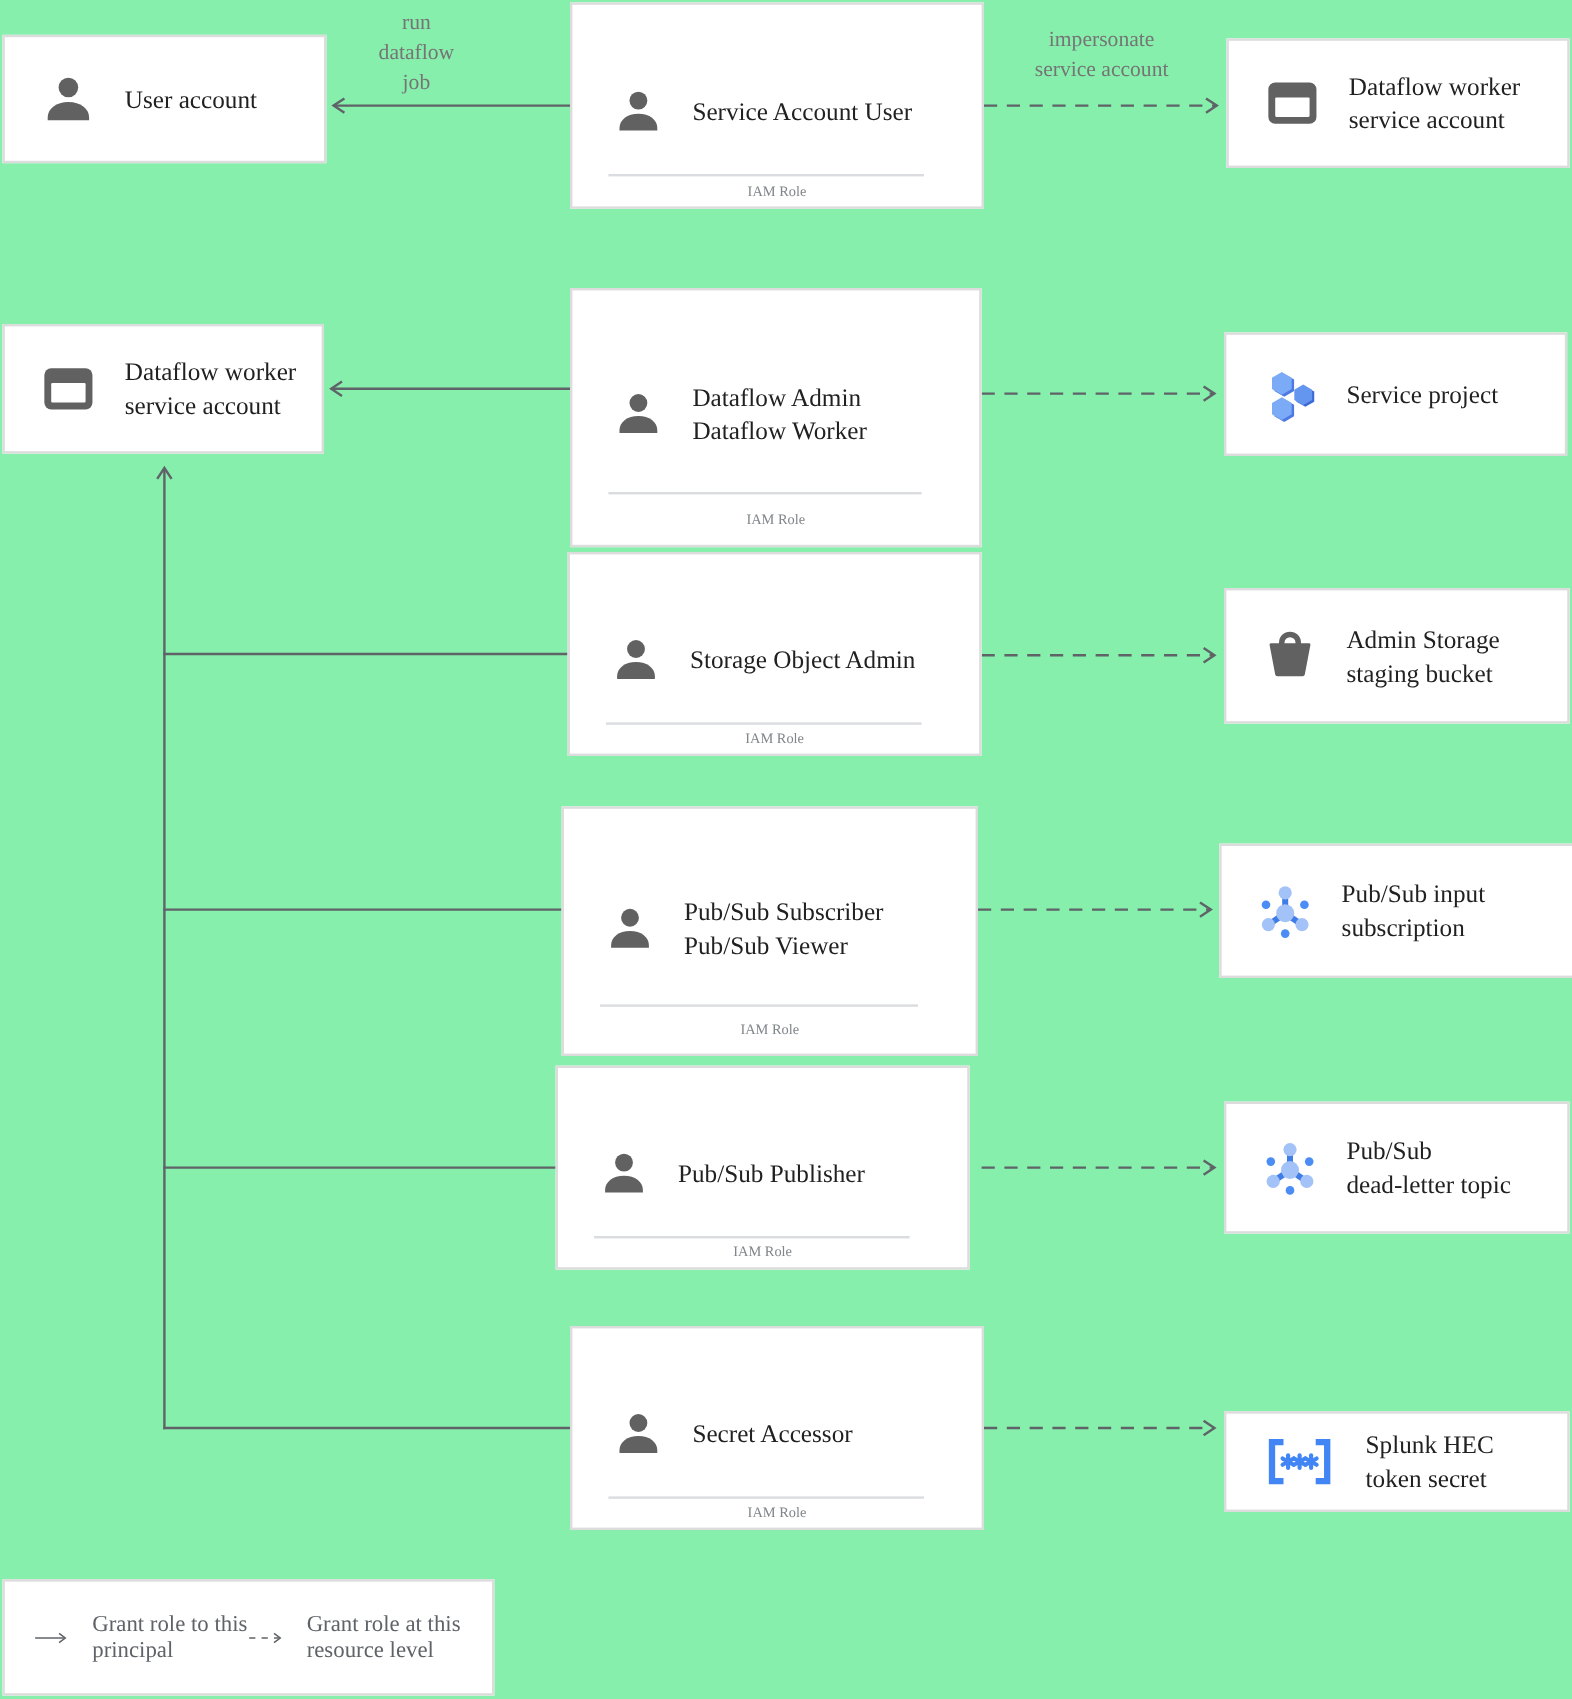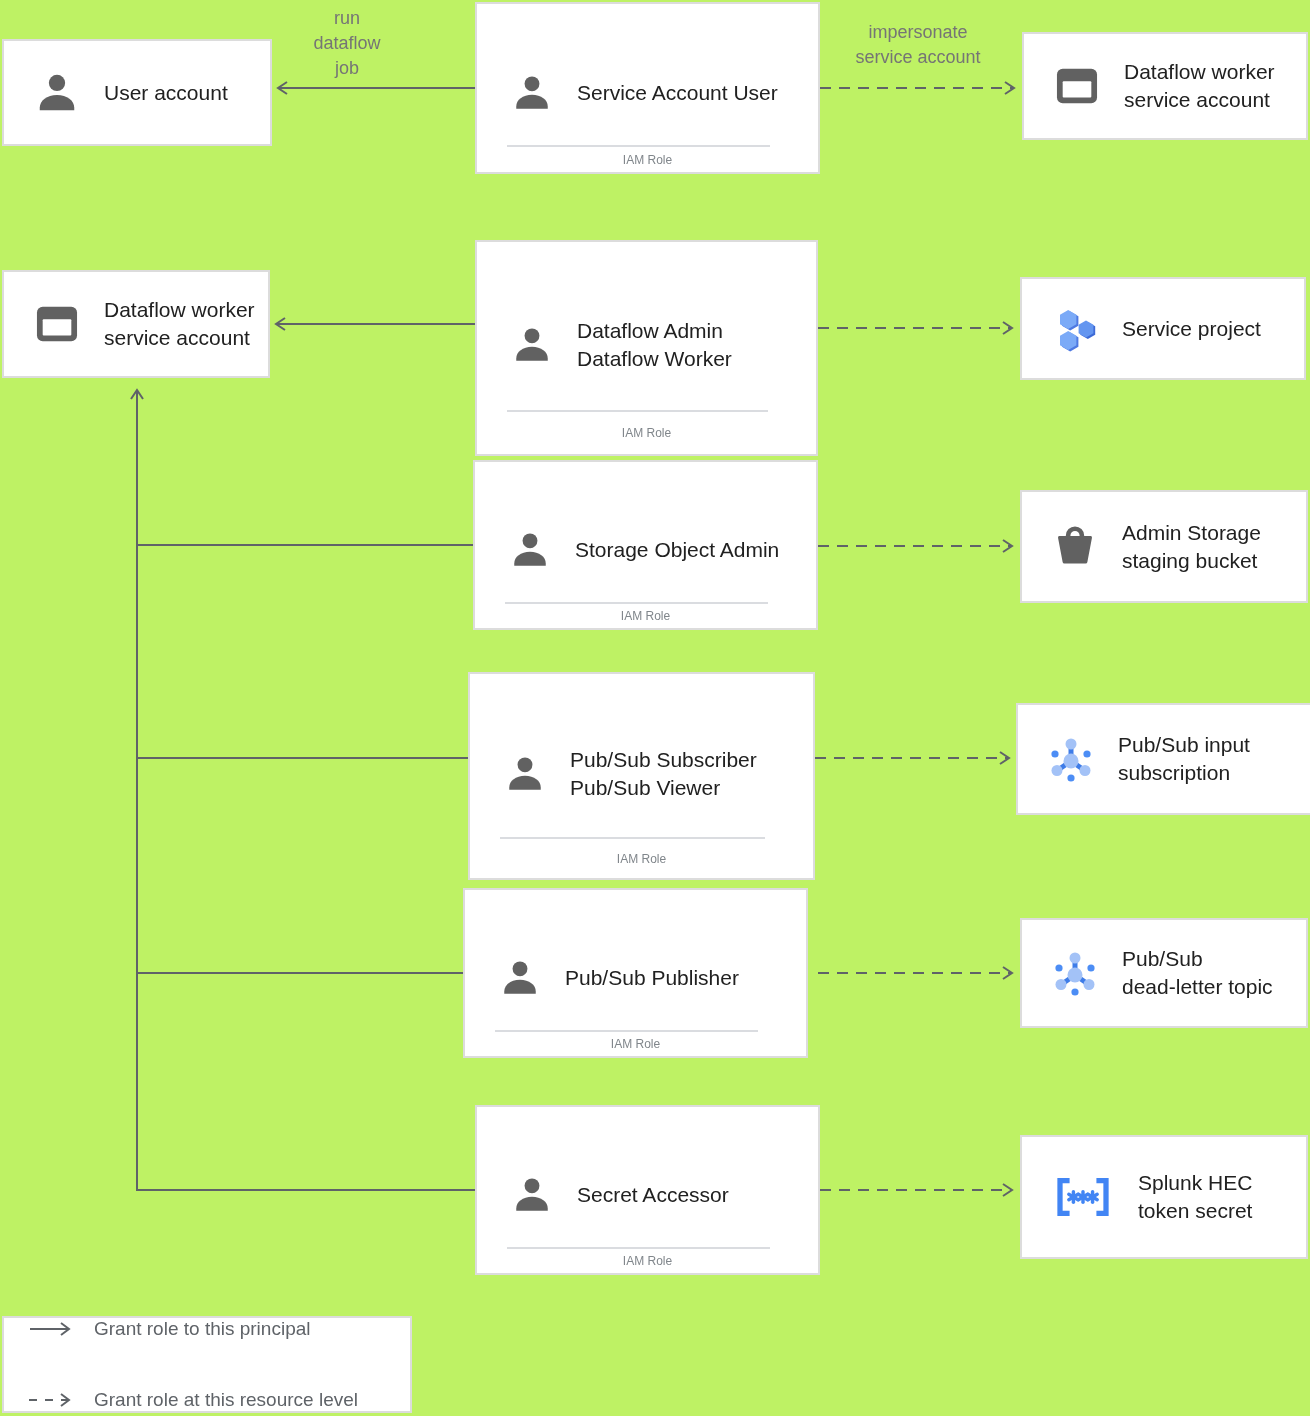--- a/index.html
+++ b/index.html
@@ -1,36 +1,36 @@
 <!DOCTYPE html>
 <html><head>
 <meta charset="utf-8">
 <style>
   html,body{margin:0;padding:0;background:#ffffff;}
   #canvas{
-    position:relative;width:1310px;height:1416px;background:#bef264;
-    font-family:Liberation Sans, sans-serif;color:#212121;overflow:hidden;
+    position:relative;width:1310px;height:1416px;background:#86efac;
+    font-family:Liberation Serif, serif;color:#212121;overflow:hidden;
   }
   .connectors{position:absolute;left:0;top:0;z-index:0;}
   .box{
     position:absolute;box-sizing:border-box;background:#ffffff;
     border:2px solid #DCDCDC;z-index:1;
   }
   .entity{display:flex;align-items:center;gap:22px;padding-left:28px;}
   .ic{flex:0 0 auto;display:flex;align-items:center;justify-content:center;width:50px;}
   .lbl{font-size:21px;line-height:28px;color:#212121;}
   .ln{display:block;}
   .role{display:flex;flex-direction:column;}
   .role-top{flex:0 0 62%;display:flex;align-items:center;gap:20px;padding-left:30px;margin-top:37px;}
   .role-div{border-top:2px solid #DADCE0;margin:0 48px 0 30px;}
   .role-foot{flex:1;display:flex;align-items:center;justify-content:center;
     font-size:12px;color:#80868B;}
   .elabel{position:absolute;z-index:1;text-align:center;font-size:18px;
     line-height:25px;color:#757575;}
-  .legend{display:flex;flex-direction:column;justify-content:space-between;
+  .legend{display:flex;flex-direction:row;justify-content:space-between;
     padding-left:24px;}
   .lrow{display:flex;align-items:center;gap:18px;font-size:19px;color:#5F6368;}
 </style>
 </head>
 <body>
 
 <div id="canvas">
 
   <svg class="connectors" width="1310" height="1416" viewBox="0 0 1310 1416">
     <defs>
@@ -62,21 +62,21 @@
   <div class="elabel" style="left:272px;top:6px;width:150px">
     <span class="ln">run</span>
     <span class="ln">dataflow</span>
     <span class="ln">job</span>
   </div>
   <div class="elabel" style="left:818px;top:20px;width:200px">
     <span class="ln">impersonate</span>
     <span class="ln">service account</span>
   </div>
 
-  <div class="box entity" style="left:2px;top:39px;width:270px;height:107px">
+  <div class="box entity" style="left:2px;top:29px;width:270px;height:107px">
     <span class="ic">
       <svg width="46" height="46" viewBox="0 0 48 48">
           <circle cx="24" cy="13.5" r="8.5" fill="#616161"></circle>
           <path d="M24 26 c-10.5 0 -18 5.8 -18 13.5 V42 h36 v-2.5 C42 31.8 34.5 26 24 26 Z" fill="#616161"></path>
         </svg>
     </span>
     <div class="lbl">
       <span class="ln">User account</span>
     </div>
   </div>
@@ -273,21 +273,21 @@
         <circle cx="40" cy="19" r="3.6" fill="#4C8DF5"></circle>
         <circle cx="24" cy="43" r="3.6" fill="#4C8DF5"></circle>
       </svg>
     </span>
     <div class="lbl">
       <span class="ln">Pub/Sub</span>
       <span class="ln">dead-letter topic</span>
     </div>
   </div>
 
-  <div class="box entity" style="left:1020px;top:1135px;width:288px;height:124px">
+  <div class="box entity" style="left:1020px;top:1176px;width:288px;height:84px">
     <span class="ic" style="width:66px">
       <svg width="64" height="46" viewBox="0 0 66 48">
         <path d="M19 7 H9 V41 H19" fill="none" stroke="#4285F4" stroke-width="5.5"></path>
         <path d="M47 7 H57 V41 H47" fill="none" stroke="#4285F4" stroke-width="5.5"></path>
         <g stroke="#4285F4" stroke-width="3.6" stroke-linecap="round">
           <line x1="23" y1="18.5" x2="23" y2="29.5"></line>
             <line x1="18.2" y1="21.25" x2="27.8" y2="26.75"></line>
             <line x1="18.2" y1="26.75" x2="27.8" y2="21.25"></line>
           <line x1="33" y1="18.5" x2="33" y2="29.5"></line>
             <line x1="28.2" y1="21.25" x2="37.8" y2="26.75"></line>

